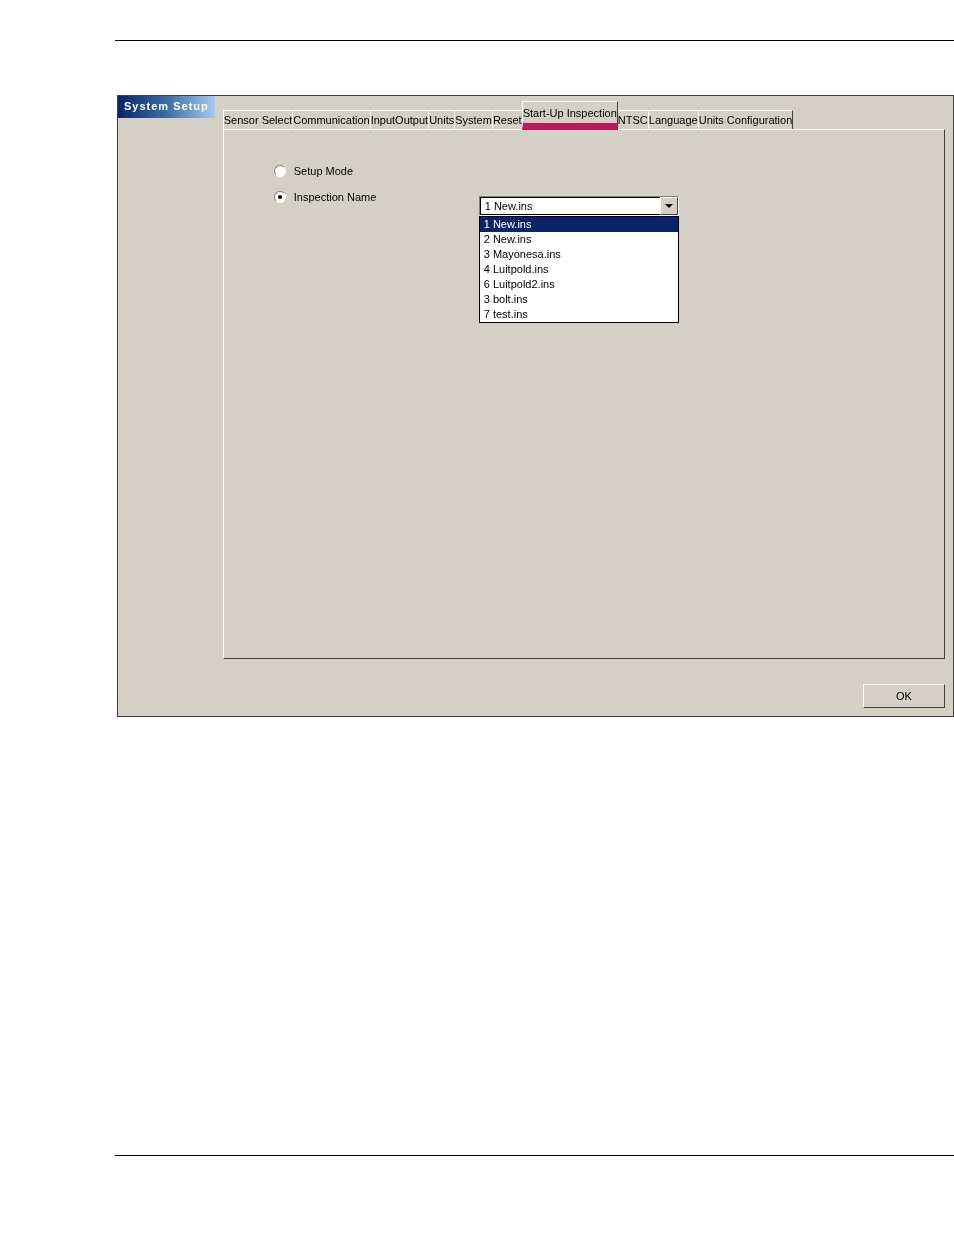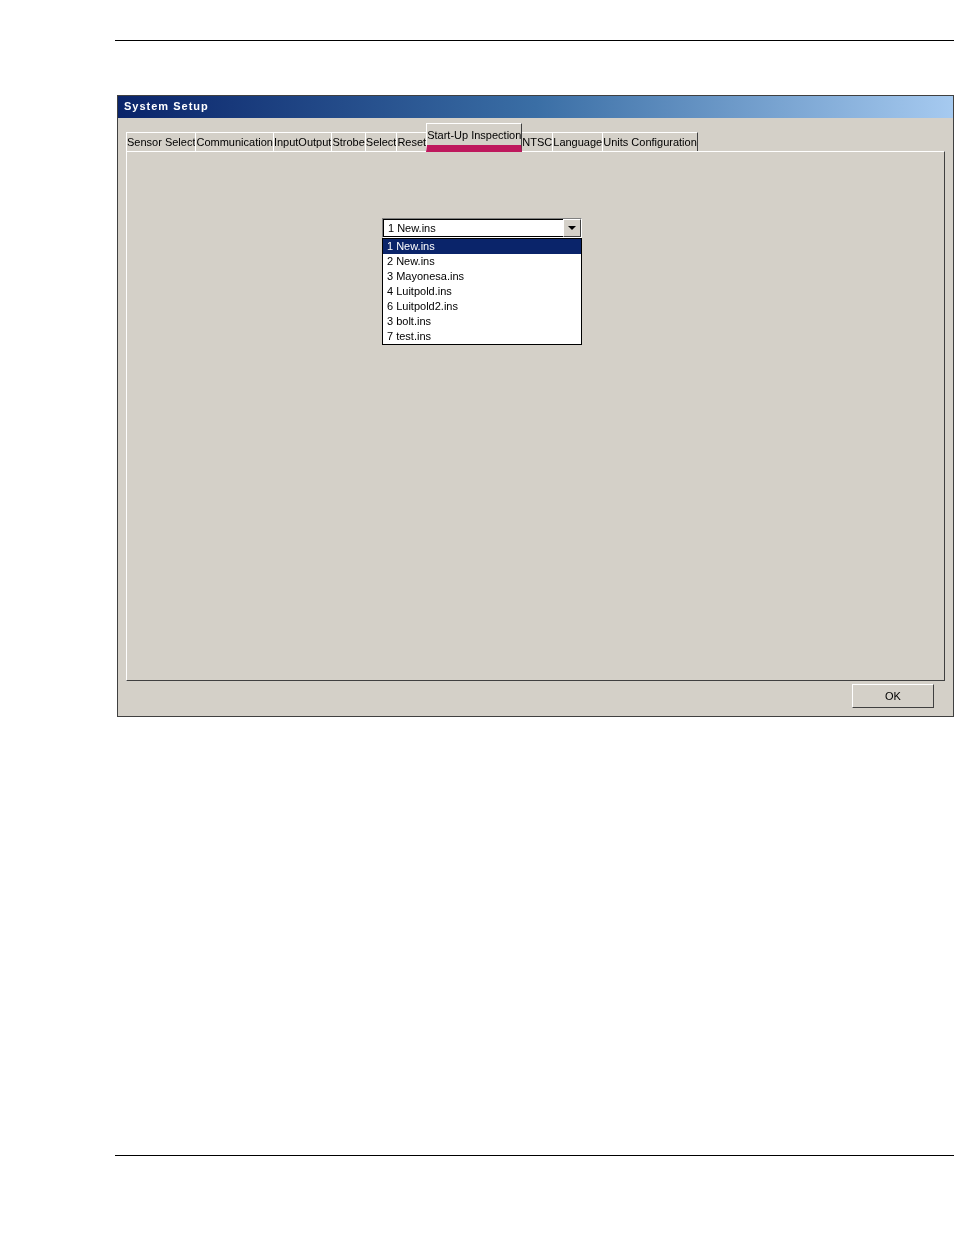--- a/index.html
+++ b/index.html
@@ -31,21 +31,21 @@
     }
     .window {
       position: absolute;
       top: 95px;
       left: 117px;
       right: 0;
       height: 622px;
       border: 1px solid #404040;
       background: #d4d0c8;
       display: flex;
-      flex-direction: column;
+      flex-direction: row;
     }
     .title-bar {
       height: 22px;
       background: linear-gradient(to right, #0a246a, #3a6ea5, #a6caf0);
       color: #ffffff;
       font-weight: bold;
       font-size: 11px;
       padding: 4px 6px;
       letter-spacing: 1px;
     }
@@ -177,21 +177,21 @@
       line-height: 15px;
       cursor: pointer;
     }
     .combo-item.sel {
       background: #0a246a;
       color: #ffffff;
     }
     .button-bar {
       position: absolute;
       bottom: 8px;
-      right: 19px;
+      right: 8px;
       display: flex;
       gap: 6px;
     }
     .btn {
       width: 82px;
       height: 24px;
       background: #d4d0c8;
       border-top: 1px solid #ffffff;
       border-left: 1px solid #ffffff;
       border-right: 1px solid #404040;
@@ -211,31 +211,41 @@
 <div class="window">
   <div class="title-bar">
     <span>System  Setup</span>
   </div>
   <div class="window-body">
 
     <div class="tab-strip">
       <div class="tab"><span>Sensor Select</span></div>
       <div class="tab"><span>Communication</span></div>
       <div class="tab"><span>InputOutput</span></div>
-      <div class="tab"><span>Strobe</span></div>
-      <div class="tab"><span>Select</span></div>
+      <div class="tab"><span>Units</span></div>
+      <div class="tab"><span>System</span></div>
       <div class="tab"><span>Reset</span></div>
       <div class="tab active"><span>Start-Up Inspection</span></div>
       <div class="tab"><span>NTSC</span></div>
       <div class="tab"><span>Language</span></div>
       <div class="tab"><span>Units Configuration</span></div>
     </div>
 
     <div class="tab-panel">
 
+      <div class="radio-group">
+        <div class="radio-row">
+          <div class="radio-circle"></div>
+          <span>Setup Mode</span>
+        </div>
+        <div class="radio-row">
+          <div class="radio-circle checked"></div>
+          <span>Inspection Name</span>
+        </div>
+      </div>
 
       <div class="combo-container">
         <div class="combo-box">
           <div class="combo-text">1  New.ins</div>
           <div class="combo-btn">
             <div class="combo-arrow"></div>
           </div>
         </div>
         <div class="combo-list">
           <div class="combo-item sel">1  New.ins</div>

